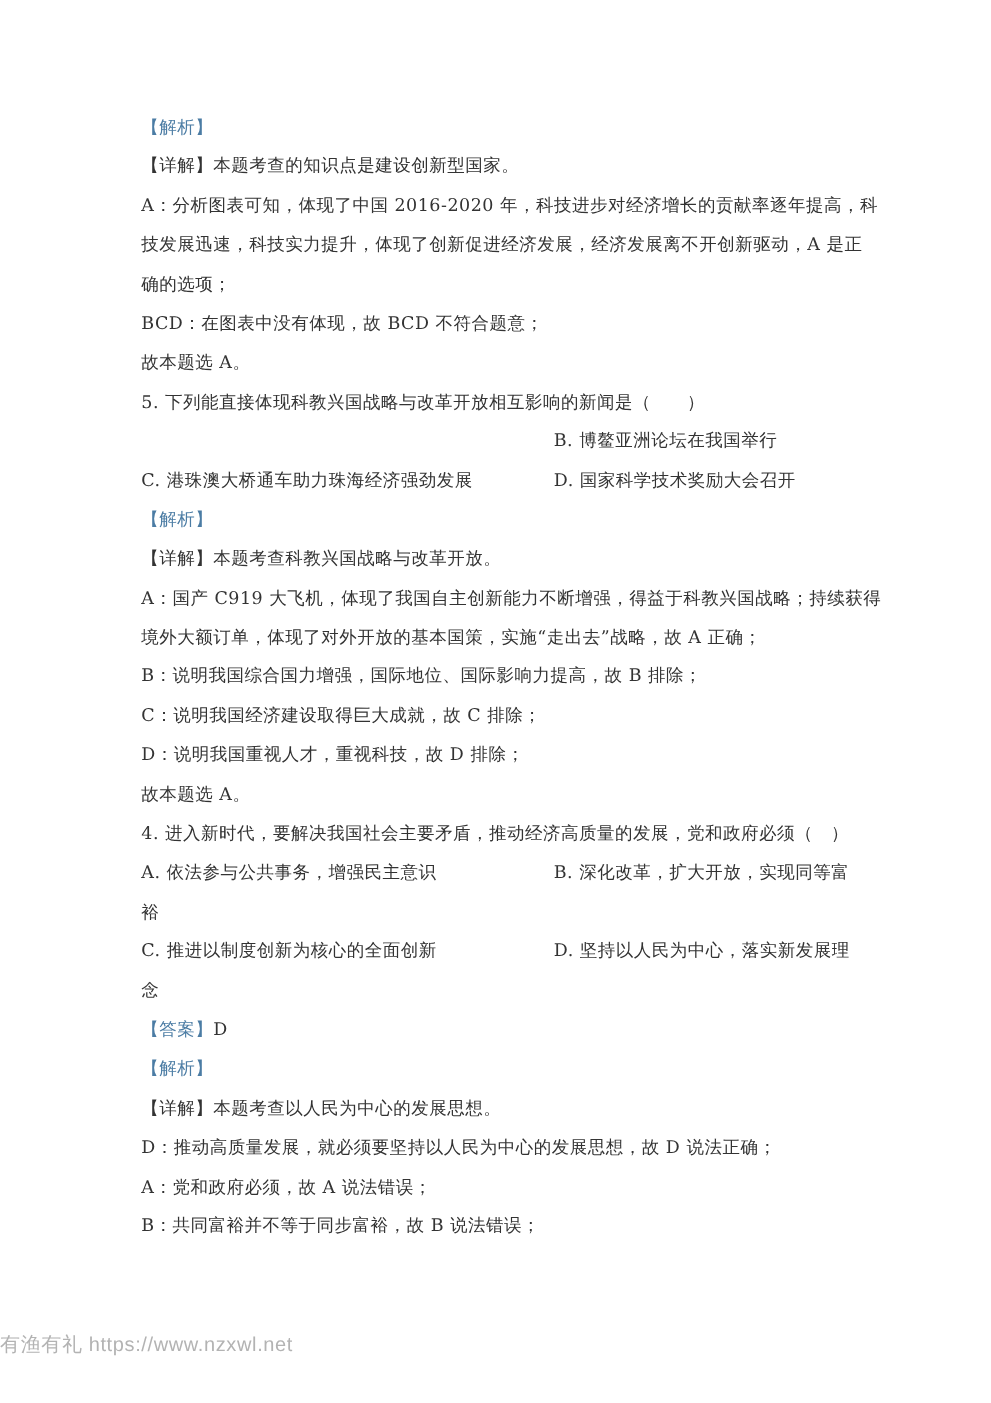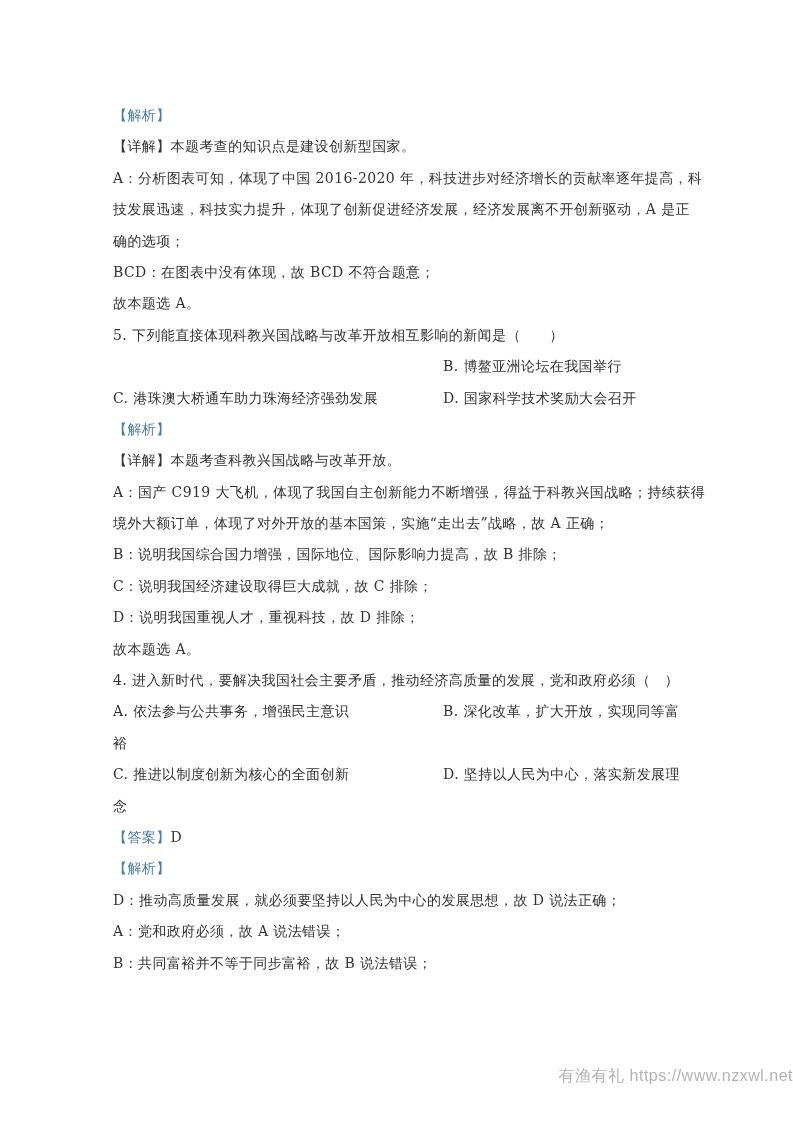--- a/index.html
+++ b/index.html
@@ -15,21 +15,21 @@
     font-family: "DejaVu Serif", "Liberation Serif", serif;
   }
   .page {
     position: absolute;
     inset: 0;
     background: #ffffff;
   }
   .content {
     position: absolute;
     left: 113px;
-    top: 100px;
+    top: 87px;
     width: 567px;
   }
   .line {
     font-size: 14px;
     letter-spacing: 0.4px;
     line-height: 31.4px;
     height: 31.4px;
     white-space: nowrap;
     color: #333333;
   }
@@ -43,21 +43,21 @@
     text-align: center;
   }
   .blue {
     color: #4b7ca4;
   }
   .footer {
     position: absolute;
     left: 0;
     top: 1066px;
     width: 793px;
-    text-align: right;
+    text-align: left;
     color: #b3b3b3;
     font-size: 16px;
     letter-spacing: 0.5px;
     font-family: "Liberation Sans", "DejaVu Sans", sans-serif;
   }
 </style>
 </head>
 <body>
 
 <div class="page">
@@ -80,18 +80,19 @@
       <div class="line"><span>C：说明我国经济建设取得巨大成就，故 C 排除；</span></div>
       <div class="line"><span>D：说明我国重视人才，重视科技，故 D 排除；</span></div>
       <div class="line"><span>故本题选 A。</span></div>
       <div class="line"><span>4. 进入新时代，要解决我国社会主要矛盾，推动经济高质量的发展，党和政府必须（　）</span></div>
       <div class="line options-row"><span class="opt-left">A. 依法参与公共事务，增强民主意识</span><span class="opt-right">B. 深化改革，扩大开放，实现同等富</span></div>
       <div class="line"><span>裕</span></div>
       <div class="line options-row"><span class="opt-left">C. 推进以制度创新为核心的全面创新</span><span class="opt-right">D. 坚持以人民为中心，落实新发展理</span></div>
       <div class="line"><span>念</span></div>
       <div class="line"><span class="blue">【答案】</span><span>D</span></div>
       <div class="line"><span class="blue">【解析】</span></div>
+      <div class="line"><span>【详解】本题考查以人民为中心的发展思想。</span></div>
       <div class="line"><span>D：推动高质量发展，就必须要坚持以人民为中心的发展思想，故 D 说法正确；</span></div>
       <div class="line"><span>A：党和政府必须，故 A 说法错误；</span></div>
       <div class="line"><span>B：共同富裕并不等于同步富裕，故 B 说法错误；</span></div>
     </div>
   <div class="footer">有渔有礼 https://www.nzxwl.net</div>
 </div>
 
 </body></html>

